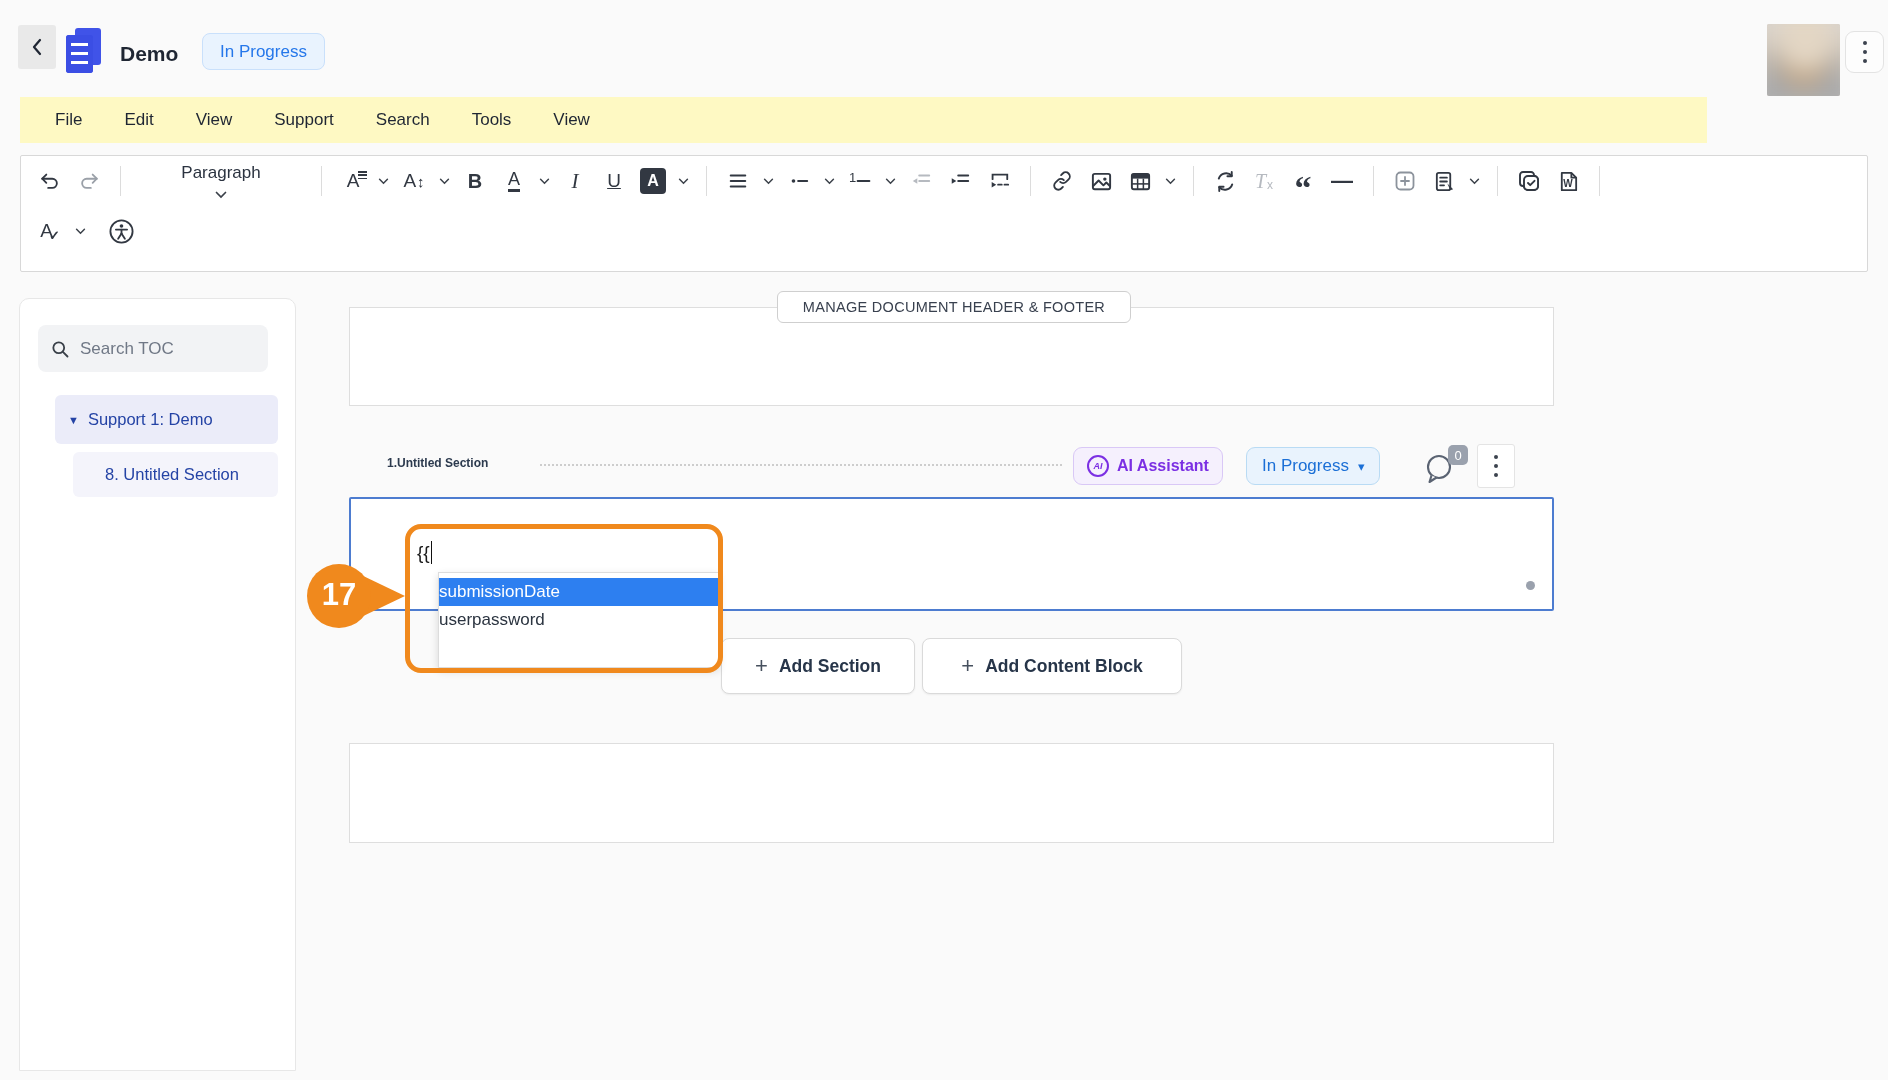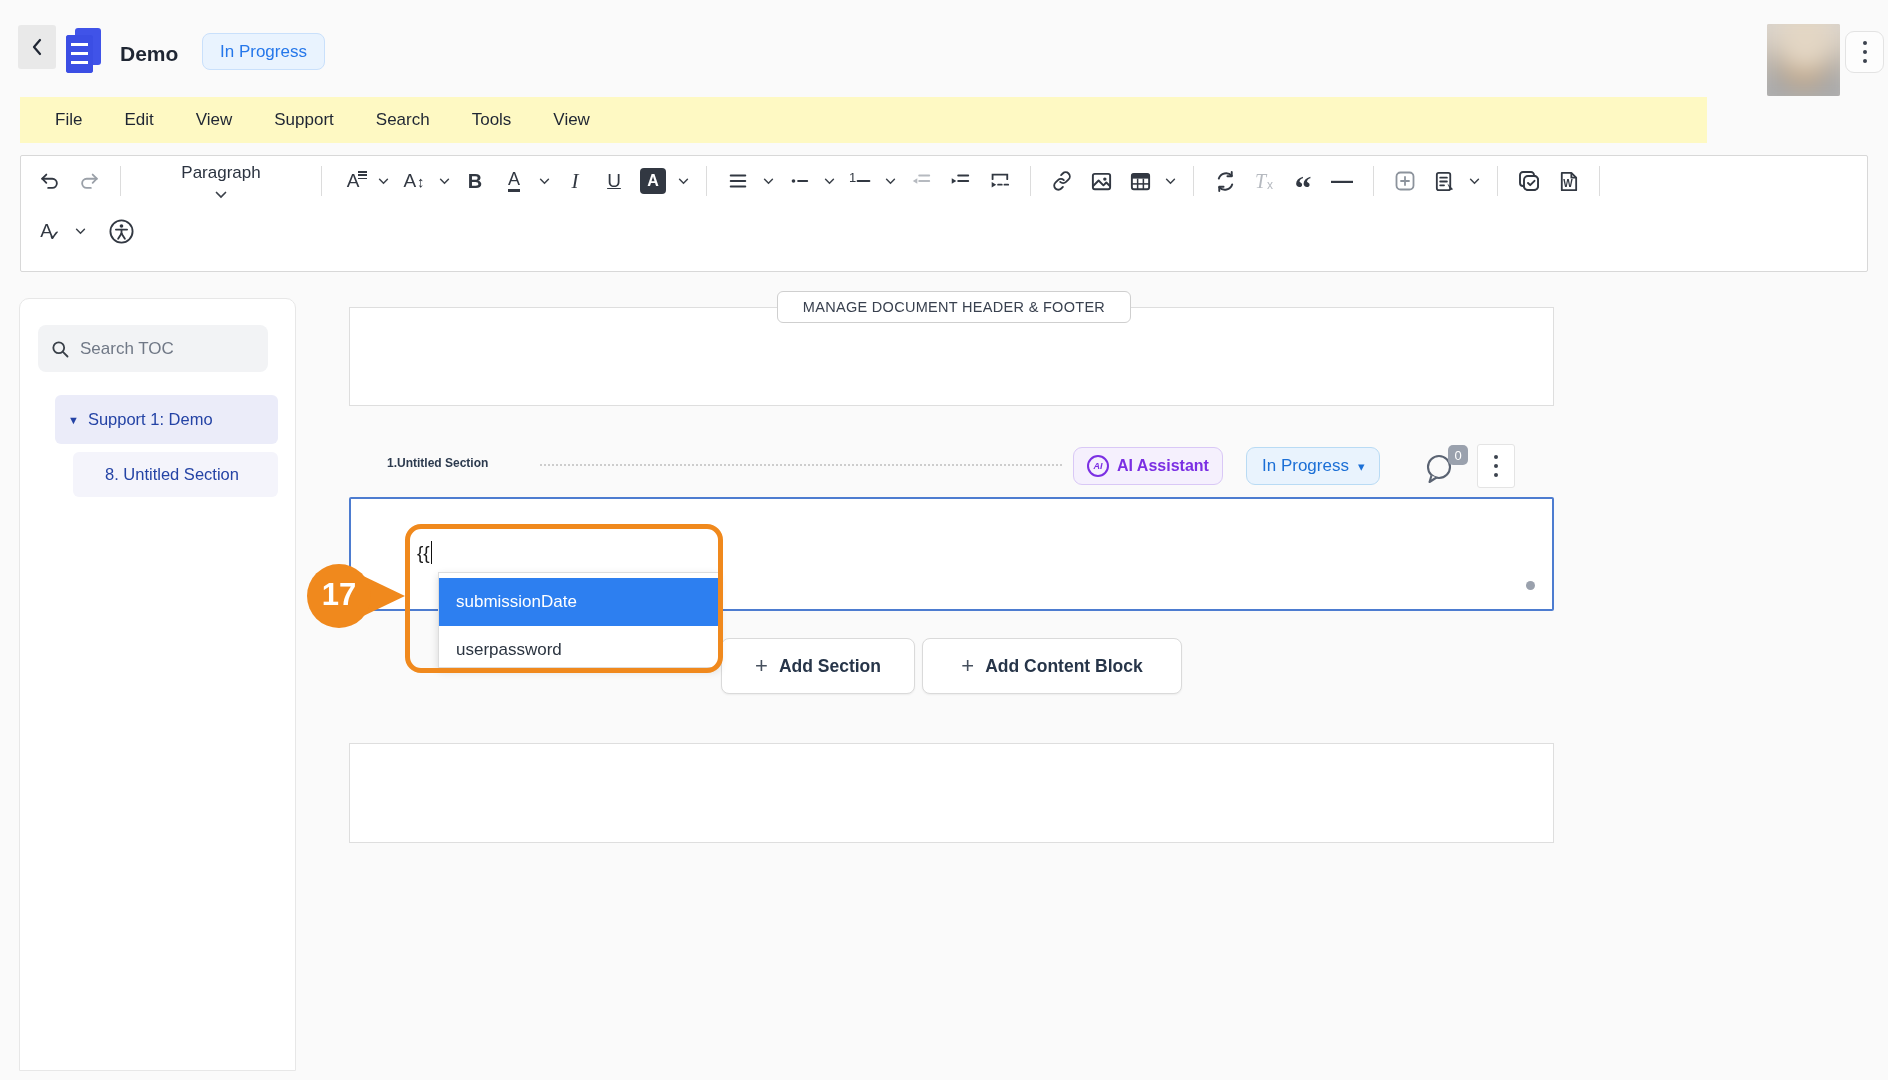--- a/index.html
+++ b/index.html
@@ -100,21 +100,21 @@
     color:#fff; font-size:13px; display:flex; align-items:center; justify-content:center; }
   .kebab-sec { left:1477px; top:444px; width:38px; height:44px; border-radius:3px; background:#fff; border:1px solid #e4e4e4; }
 
   .editor-box { left:349px; top:497px; width:1205px; height:114px; background:#fff; border:2px solid #4d7cd0; border-radius:2px; cursor:text; }
   .typed { left:417px; top:541px; font-size:19px; color:#1a1a1a; display:flex; align-items:center; }
   .caret-bar { display:inline-block; width:1.5px; height:23px; background:#111; margin-left:1px; }
   .editor-dot { left:1526px; top:581px; width:9px; height:9px; border-radius:50%; background:#9aa1ad; }
 
   .dropdown { left:438px; top:572px; width:281px; height:96px; background:#fff; border:1px solid #dcdcdc;
     box-shadow:0 3px 8px rgba(0,0,0,.14); padding-top:5px; z-index:30; }
-  .dd-item { height:48px; display:flex; align-items:center; padding-left:17px; font-size:17px; color:#2b3440; cursor:pointer; }
+  .dd-item { height:28px; display:flex; align-items:center; font-size:17px; color:#2b3440; cursor:pointer; }
   .dd-item.selected { background:#2d7ff0; color:#fff; }
 
   .callout-rect { left:405px; top:524px; width:318px; height:149px; border:5px solid #f0891d; border-radius:16px; z-index:40; pointer-events:none; }
   .balloon { left:305px; top:563px; z-index:41; pointer-events:none; }
   .balloon-num { position:absolute; left:6px; top:14px; width:56px; text-align:center; color:#fff; font-size:31px; font-weight:700; }
 
   .add-btn { height:56px; background:#fff; border:1px solid #dadada; border-radius:8px; box-shadow:0 1px 2px rgba(0,0,0,.06);
     display:flex; align-items:center; justify-content:center; gap:11px; font-size:17.5px; font-weight:600; color:#273549; cursor:pointer; }
   .add-plus { font-size:22px; font-weight:400; color:#46505e; }
   .add-section { left:721px; top:638px; width:194px; }

